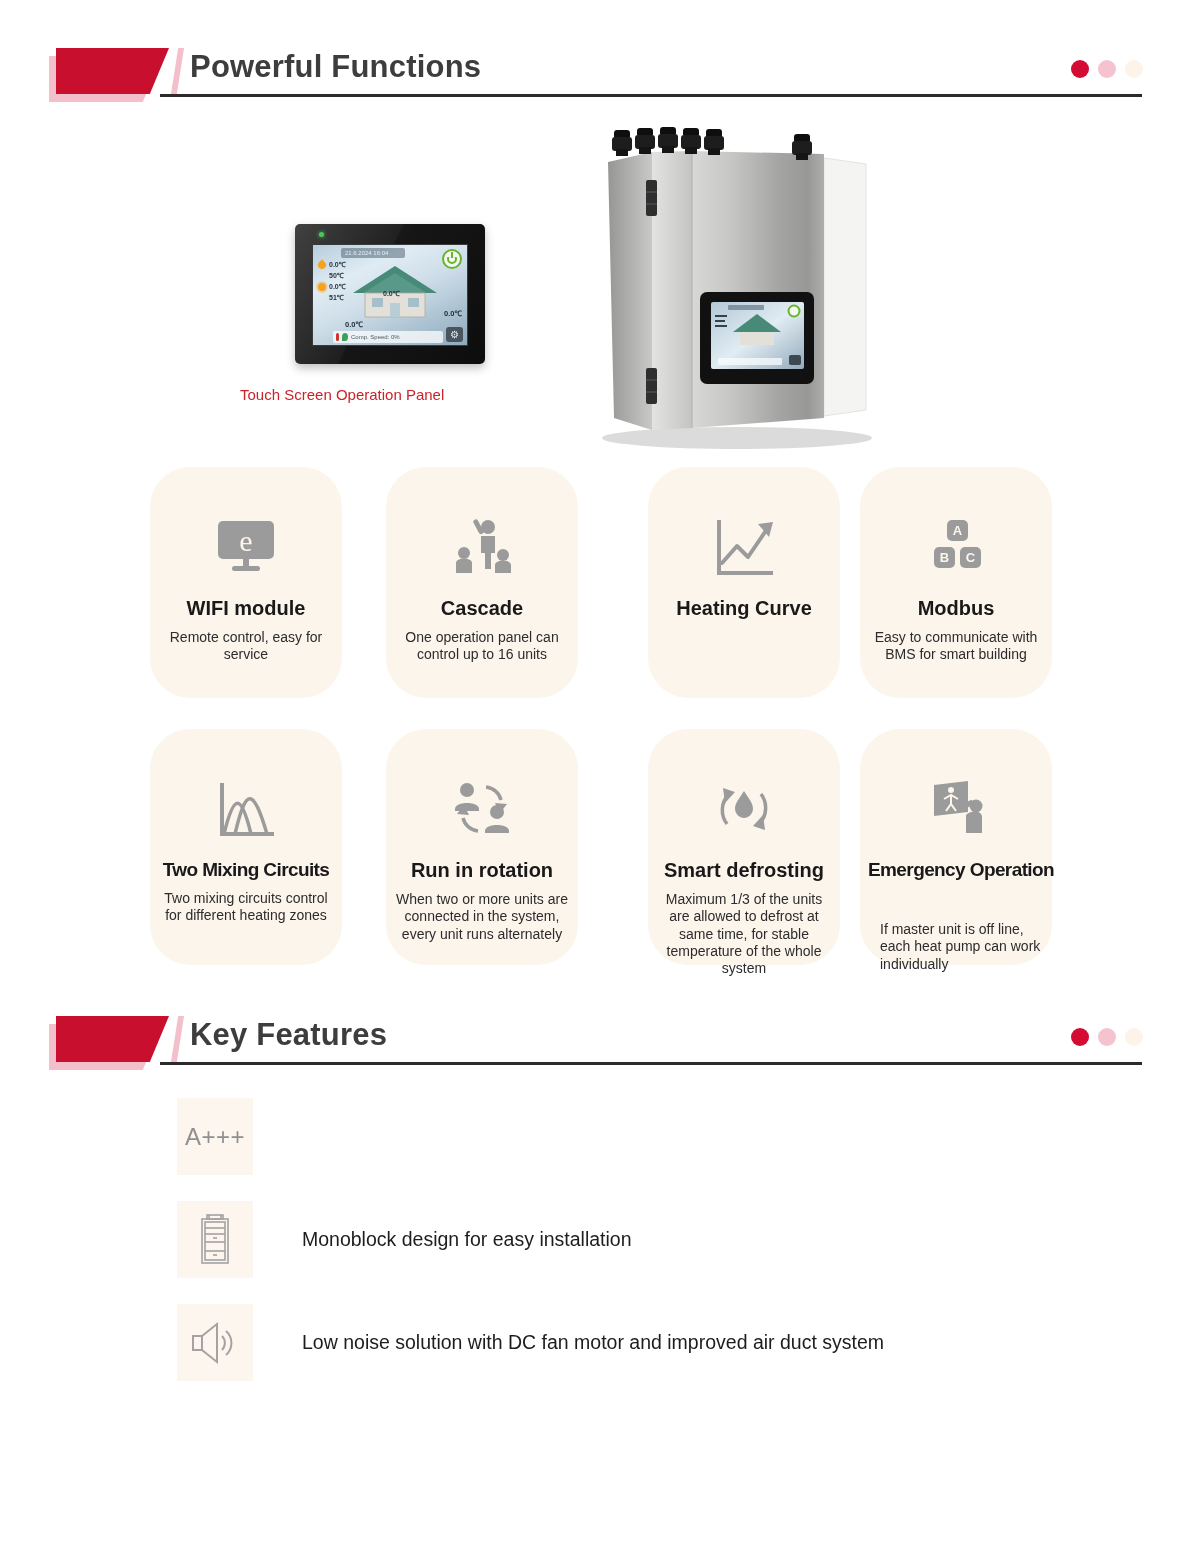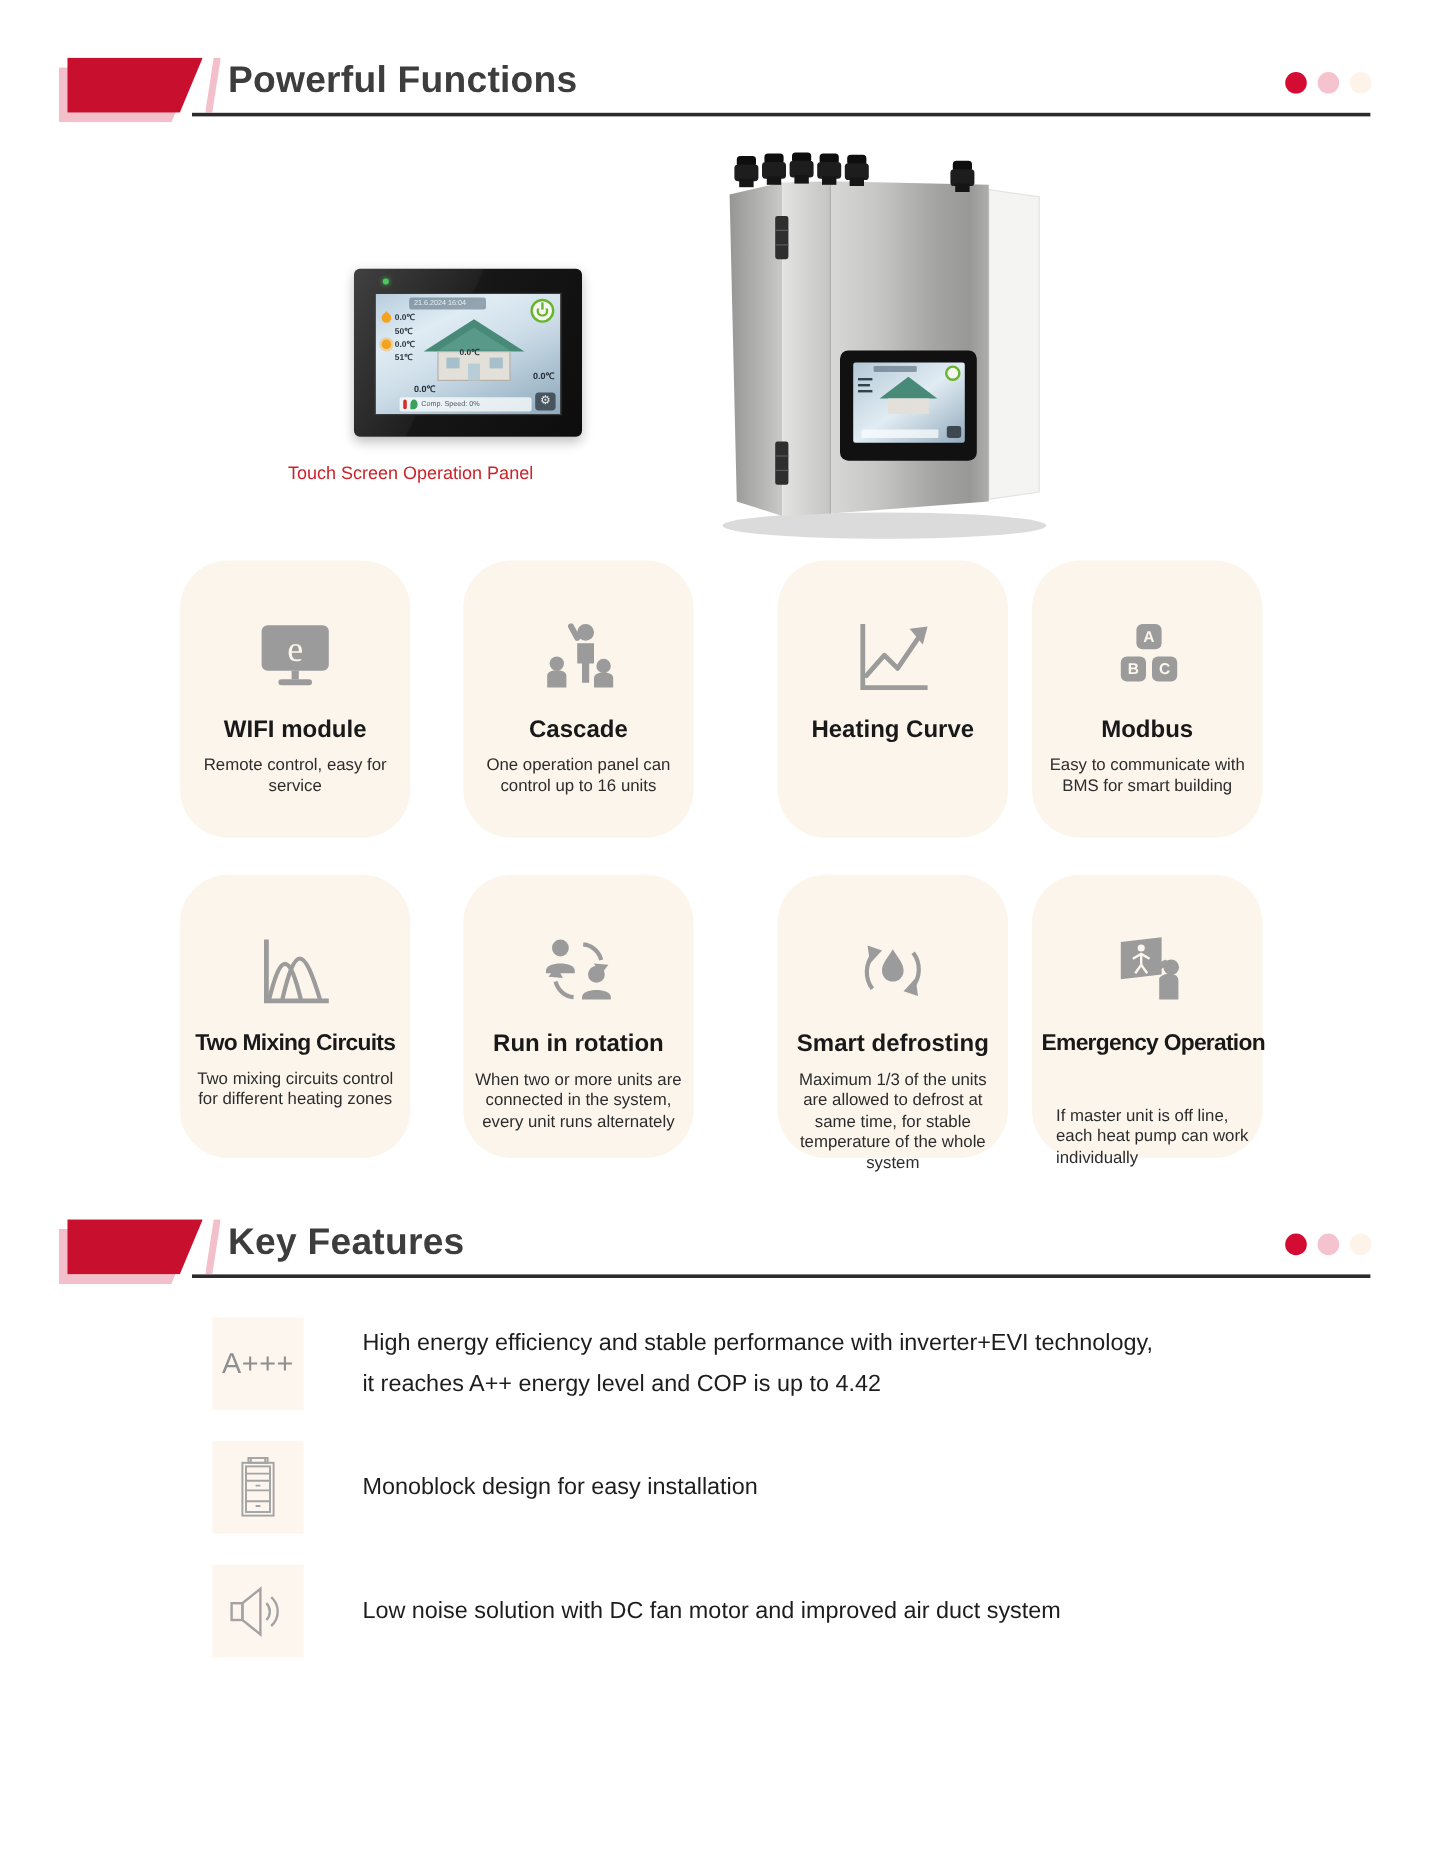--- a/index.html
+++ b/index.html
@@ -376,24 +376,20 @@
       <span class="dot dot-1"></span>
       <span class="dot dot-2"></span>
       <span class="dot dot-3"></span>
     </div>
   </div>
 
   <div class="kf-row" style="top:1098px">
     <div class="kf-icon">
       <span class="kf-badge">A+++</span>
     </div>
-    <div class="kf-text">
-      <span>High energy efficiency and stable performance with inverter+EVI technology,</span>
-      <span>it reaches A++ energy level and COP is up to 4.42</span>
-    </div>
   </div>
 
   <div class="kf-row" style="top:1201px">
     <div class="kf-icon">
       <svg width="38" height="54" viewBox="0 0 38 54" fill="none" stroke="#a3a3a3" stroke-width="1.6">
         <rect x="11" y="2" width="16" height="4"></rect>
         <line x1="13" y1="2" x2="13" y2="6"></line>
         <line x1="25" y1="2" x2="25" y2="6"></line>
         <rect x="6" y="6" width="26" height="44"></rect>
         <rect x="9" y="9" width="20" height="38"></rect>

